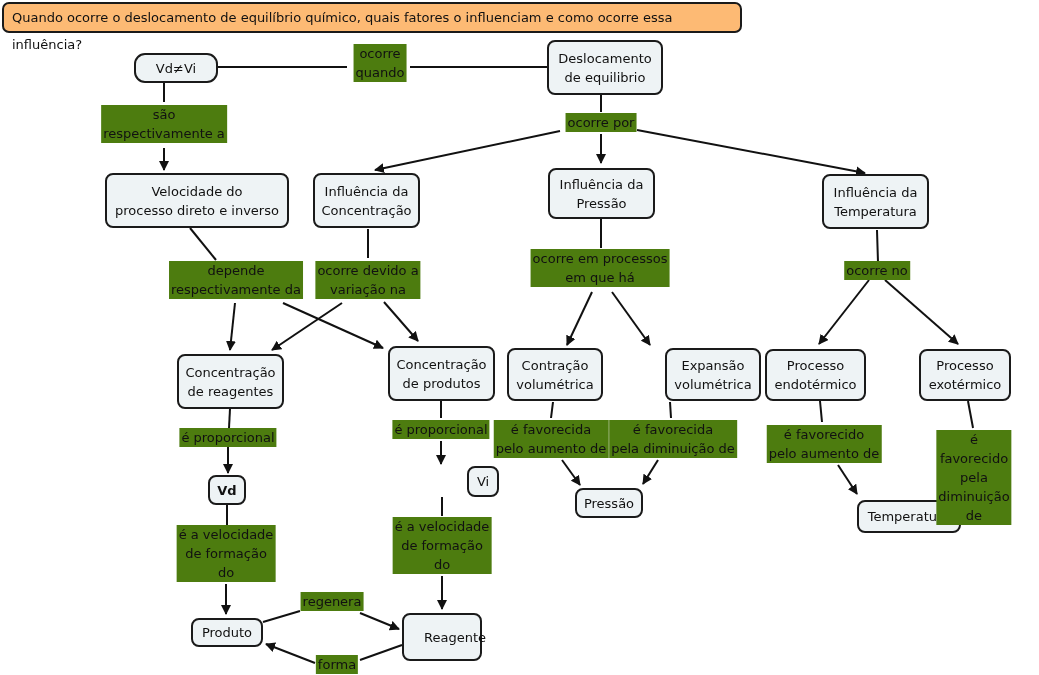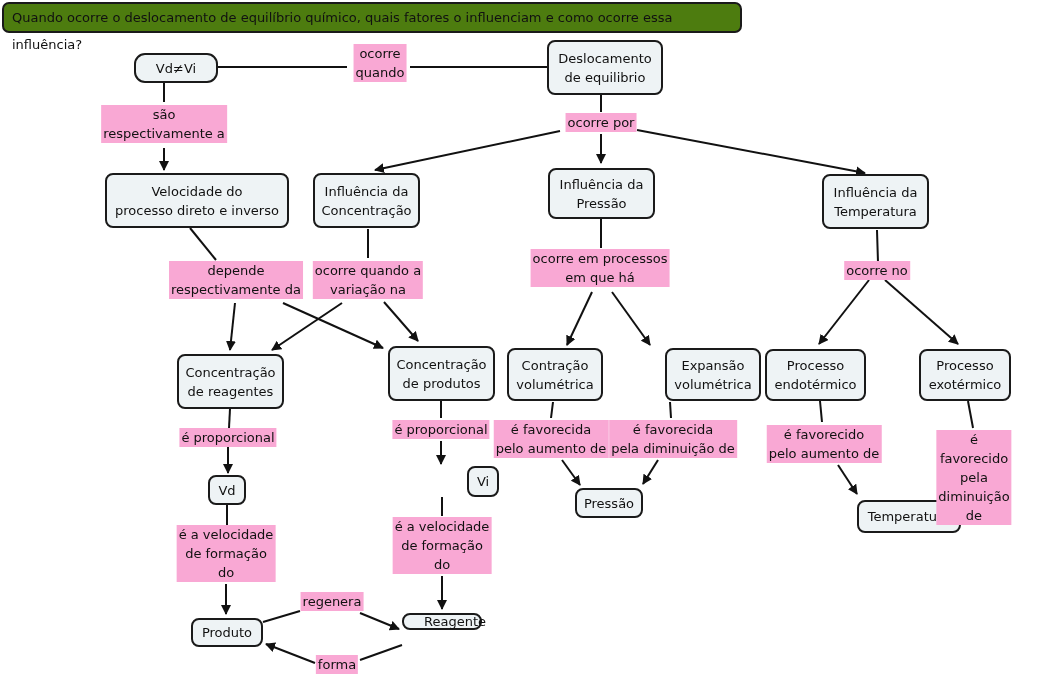--- a/index.html
+++ b/index.html
@@ -5,23 +5,23 @@
   html, body { margin:0; padding:0; background:#ffffff; }
   body { width:1039px; height:675px; position:relative; overflow:hidden;
          font-family:"DejaVu Sans", sans-serif; color:#111; }
   #edges { position:absolute; left:0; top:0; width:1039px; height:675px; }
   .node { position:absolute; box-sizing:border-box; background:#eef3f5;
           border:2px solid #1a1a1a; border-radius:8px; display:flex;
           align-items:center; justify-content:center; text-align:center;
           font-size:13px; line-height:19px; padding:2px 6px; white-space:pre-line;
           cursor:pointer; }
   .label { position:absolute; text-align:center; font-size:13px; line-height:19px;
-           white-space:pre-line; background:#f9a8d4; padding:0 2px; transform:translateX(-50%); }
+           white-space:pre-line; background:#4d7c0f; padding:0 2px; transform:translateX(-50%); }
   .question { position:absolute; left:2px; top:2px; width:740px; height:31px;
-              box-sizing:border-box; background:#4d7c0f; border:2px solid #1a1a1a;
+              box-sizing:border-box; background:#fdba74; border:2px solid #1a1a1a;
               border-radius:7px; font-size:13px; line-height:27px; padding-left:8px; }
 </style>
 </head>
 <body>
 
 <svg id="edges" xmlns="http://www.w3.org/2000/svg">
   <defs>
     <marker id="arr" markerWidth="10" markerHeight="10" refX="9" refY="5" orient="auto" markerUnits="userSpaceOnUse">
       <path d="M0,0 L10,5 L0,10 z" fill="#111"></path>
     </marker>
@@ -102,33 +102,33 @@
 <div class="node" style="left:507px;top:348px;width:96px;height:53px;">Contração
 volumétrica</div>
 <div class="node" style="left:620px;top:348px;width:96px;height:53px;margin-left:45px;">Expansão
 volumétrica</div>
 <div class="node" style="left:765px;top:349px;width:101px;height:52px;">Processo
 endotérmico</div>
 <div class="node" style="left:919px;top:349px;width:92px;height:52px;">Processo
 exotérmico</div>
 <div class="node" style="left:575px;top:488px;width:68px;height:30px;">Pressão</div>
 <div class="node" style="left:857px;top:500px;width:104px;height:33px;">Temperatura</div>
-<div class="node" style="left:208px;top:475px;width:38px;height:30px;">Vd</div>
+<div class="node" style="left:208px;top:475px;width:38px;height:30px;font-weight:bold;">Vd</div>
 <div class="node" style="left:425px;top:466px;width:32px;height:31px;margin-left:42px;">Vi</div>
 <div class="node" style="left:191px;top:618px;width:72px;height:29px;">Produto</div>
-<div class="node" style="left:402px;top:613px;width:80px;height:17px;padding-left:32px;">Reagente</div>
+<div class="node" style="left:402px;top:613px;width:80px;height:48px;padding-left:32px;">Reagente</div>
 
 <div class="label" style="left:380px;top:44px;">ocorre
 quando</div>
 <div class="label" style="left:164px;top:105px;">são
 respectivamente a</div>
 <div class="label" style="left:601px;top:113px;">ocorre por</div>
 <div class="label" style="left:236px;top:261px;">depende
 respectivamente da</div>
-<div class="label" style="left:368px;top:261px;">ocorre quando a
+<div class="label" style="left:368px;top:261px;">ocorre devido a
 variação na</div>
 <div class="label" style="left:600px;top:249px;">ocorre em processos
 em que há</div>
 <div class="label" style="left:877px;top:261px;">ocorre no</div>
 <div class="label" style="left:228px;top:428px;">é proporcional</div>
 <div class="label" style="left:441px;top:420px;">é proporcional</div>
 <div class="label" style="left:551px;top:420px;">é favorecida
 pelo aumento de</div>
 <div class="label" style="left:673px;top:420px;">é favorecida
 pela diminuição de</div>

